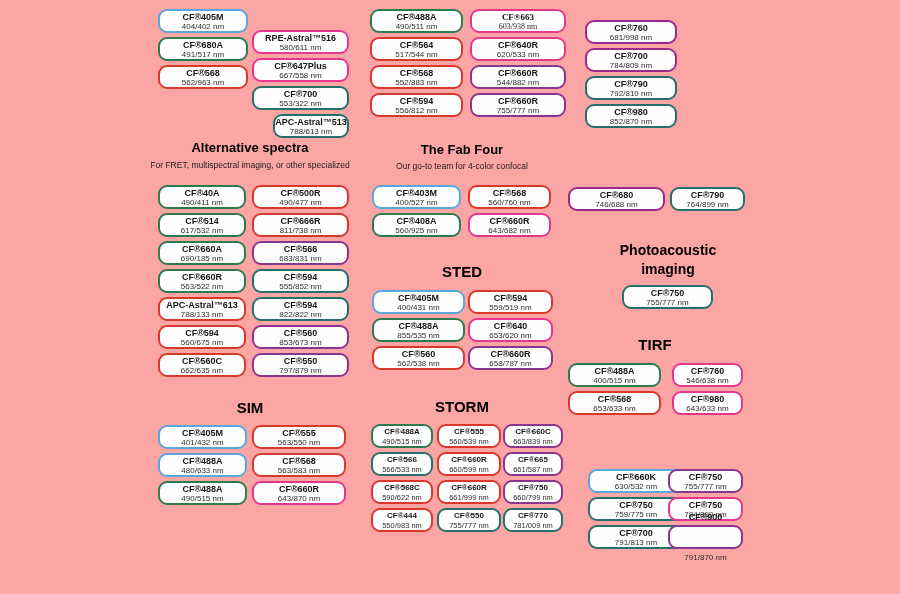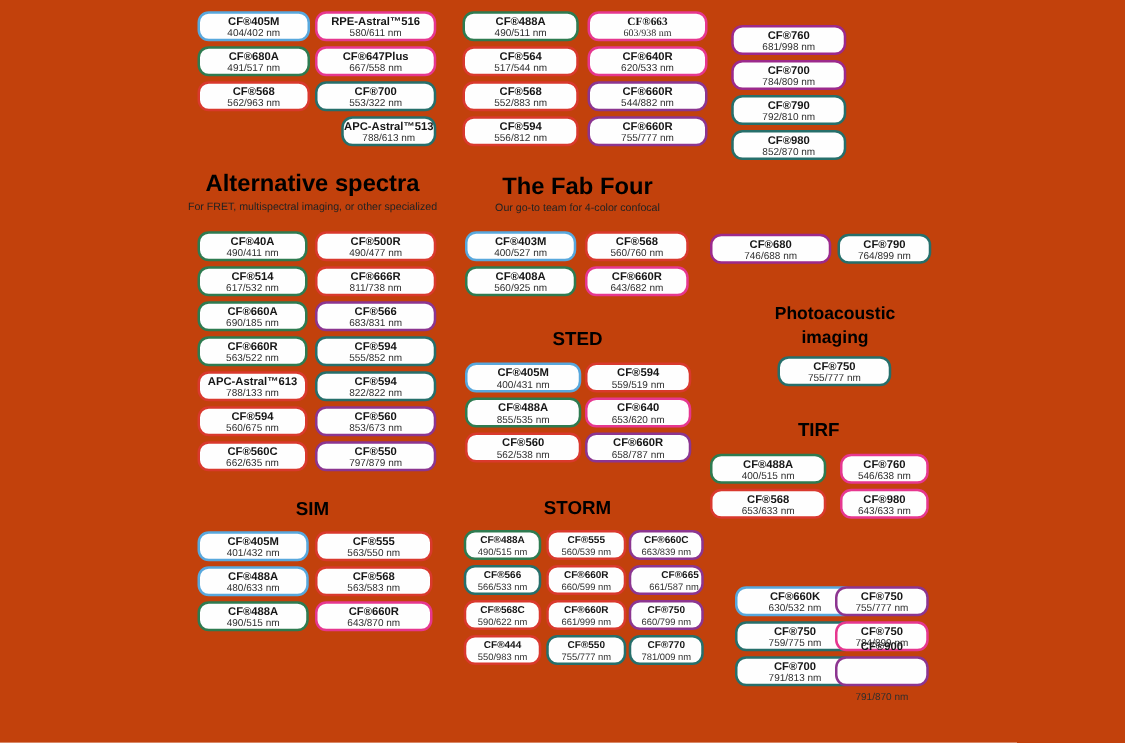--- a/index.html
+++ b/index.html
@@ -1,30 +1,30 @@
 <!DOCTYPE html>
 <html><head>
 <meta charset="utf-8">
 <style>
   html,body { margin:0; padding:0; background:#ffffff; }
   body { width:900px; height:594px; position:relative; overflow:hidden;
          font-family:"Liberation Sans", sans-serif; }
-  #canvas { position:absolute; inset:0; background:#c2410c; }
+  #canvas { position:absolute; inset:0; background:#fca5a5; }
 
   .col { position:absolute; display:flex; flex-direction:column; gap:4px; }
   .dye-box { border:2px solid #888; border-radius:9px; background:#fefefe;
              height:24px; box-sizing:border-box; display:flex; flex-direction:column;
              align-items:center; justify-content:center; padding:1px 2px; }
   .dye-name  { font-weight:bold; font-size:9px; line-height:10px; color:#161616; white-space:nowrap; }
   .dye-range { font-size:8px; line-height:9px; color:#2e2e2e; white-space:nowrap; }
   .small .dye-name  { font-size:8px; }
   .small .dye-range { font-size:7.5px; }
 
   .section-title { position:absolute; text-align:center; font-weight:bold; color:#000; }
-  .t-lg { font-size:19px; line-height:19px; }
+  .t-lg { font-size:13px; line-height:19px; }
   .t-md { font-size:15px; line-height:17px; }
   .t-sm { font-size:14px; line-height:19px; }
   .section-sub { position:absolute; text-align:center; font-size:8.5px; color:#222; }
 </style>
 </head>
 <body>
 
 <div id="canvas">
 
   <div class="col" style="left:158px; top:9px;  width:90px">
@@ -35,21 +35,21 @@
       <div class="dye-box" style="border-color: rgb(46, 123, 80);">
         <div class="dye-name">CF®680A</div>
         <div class="dye-range">491/517 nm</div>
       </div>
       <div class="dye-box" style="border-color: rgb(217, 57, 45);">
         <div class="dye-name">CF®568</div>
         <div class="dye-range">562/963 nm</div>
       </div>
     </div>
   <div class="col" style="left:252px; top:9px;  width:97px">
-      <div class="dye-box" style="border-color: rgb(230, 55, 143);">
+      <div class="dye-box" style="border-color: rgb(230, 55, 143); margin-top: 21px;">
         <div class="dye-name">RPE-Astral™516</div>
         <div class="dye-range">580/611 nm</div>
       </div>
       <div class="dye-box" style="border-color: rgb(230, 55, 143);">
         <div class="dye-name">CF®647Plus</div>
         <div class="dye-range">667/558 nm</div>
       </div>
       <div class="dye-box" style="border-color: rgb(38, 111, 107);">
         <div class="dye-name">CF®700</div>
         <div class="dye-range">553/322 nm</div>
@@ -338,21 +338,21 @@
       <div class="dye-box" style="border-color: rgb(38, 111, 107);">
         <div class="dye-name">CF®550</div>
         <div class="dye-range">755/777 nm</div>
       </div>
     </div>
   <div class="col small" style="left:503px; top:424px; width:60px">
       <div class="dye-box" style="border-color: rgb(140, 53, 144);">
         <div class="dye-name">CF®660C</div>
         <div class="dye-range">663/839 nm</div>
       </div>
-      <div class="dye-box" style="border-color: rgb(140, 53, 144); align-items: flex-end;">
+      <div class="dye-box" style="border-color: rgb(140, 53, 144);">
         <div class="dye-name">CF®665</div>
         <div class="dye-range">661/587 nm</div>
       </div>
       <div class="dye-box" style="border-color: rgb(140, 53, 144);">
         <div class="dye-name">CF®750</div>
         <div class="dye-range">660/799 nm</div>
       </div>
       <div class="dye-box" style="border-color: rgb(38, 111, 107);">
         <div class="dye-name">CF®770</div>
         <div class="dye-range">781/009 nm</div>

